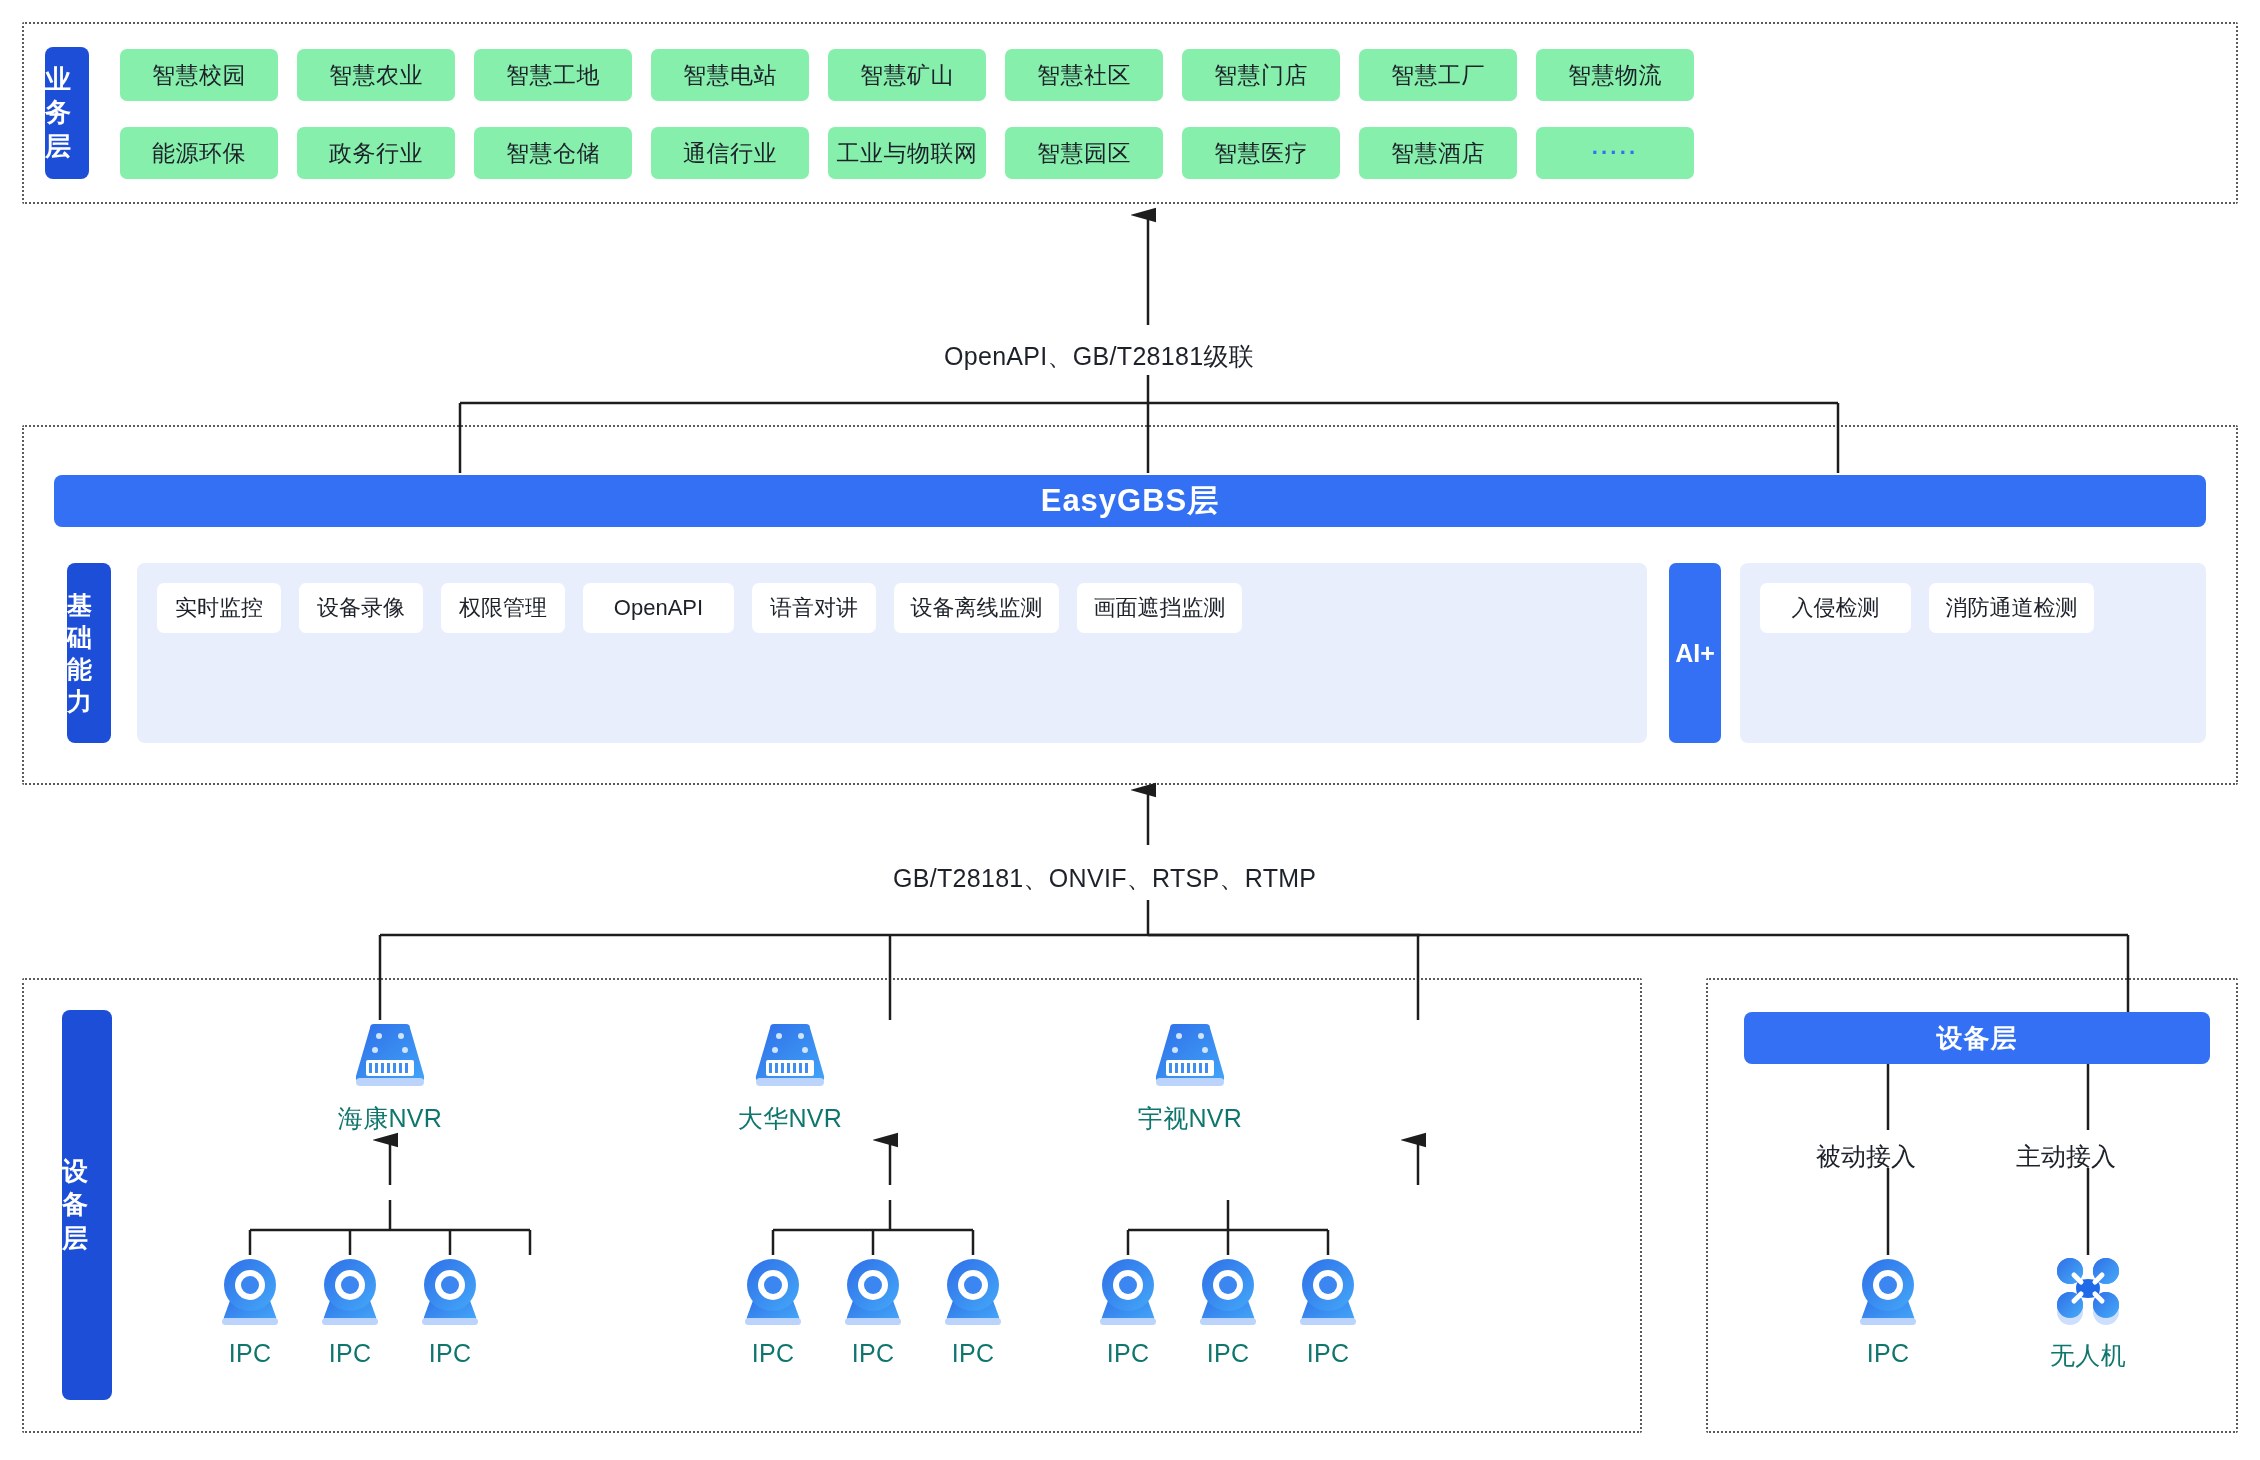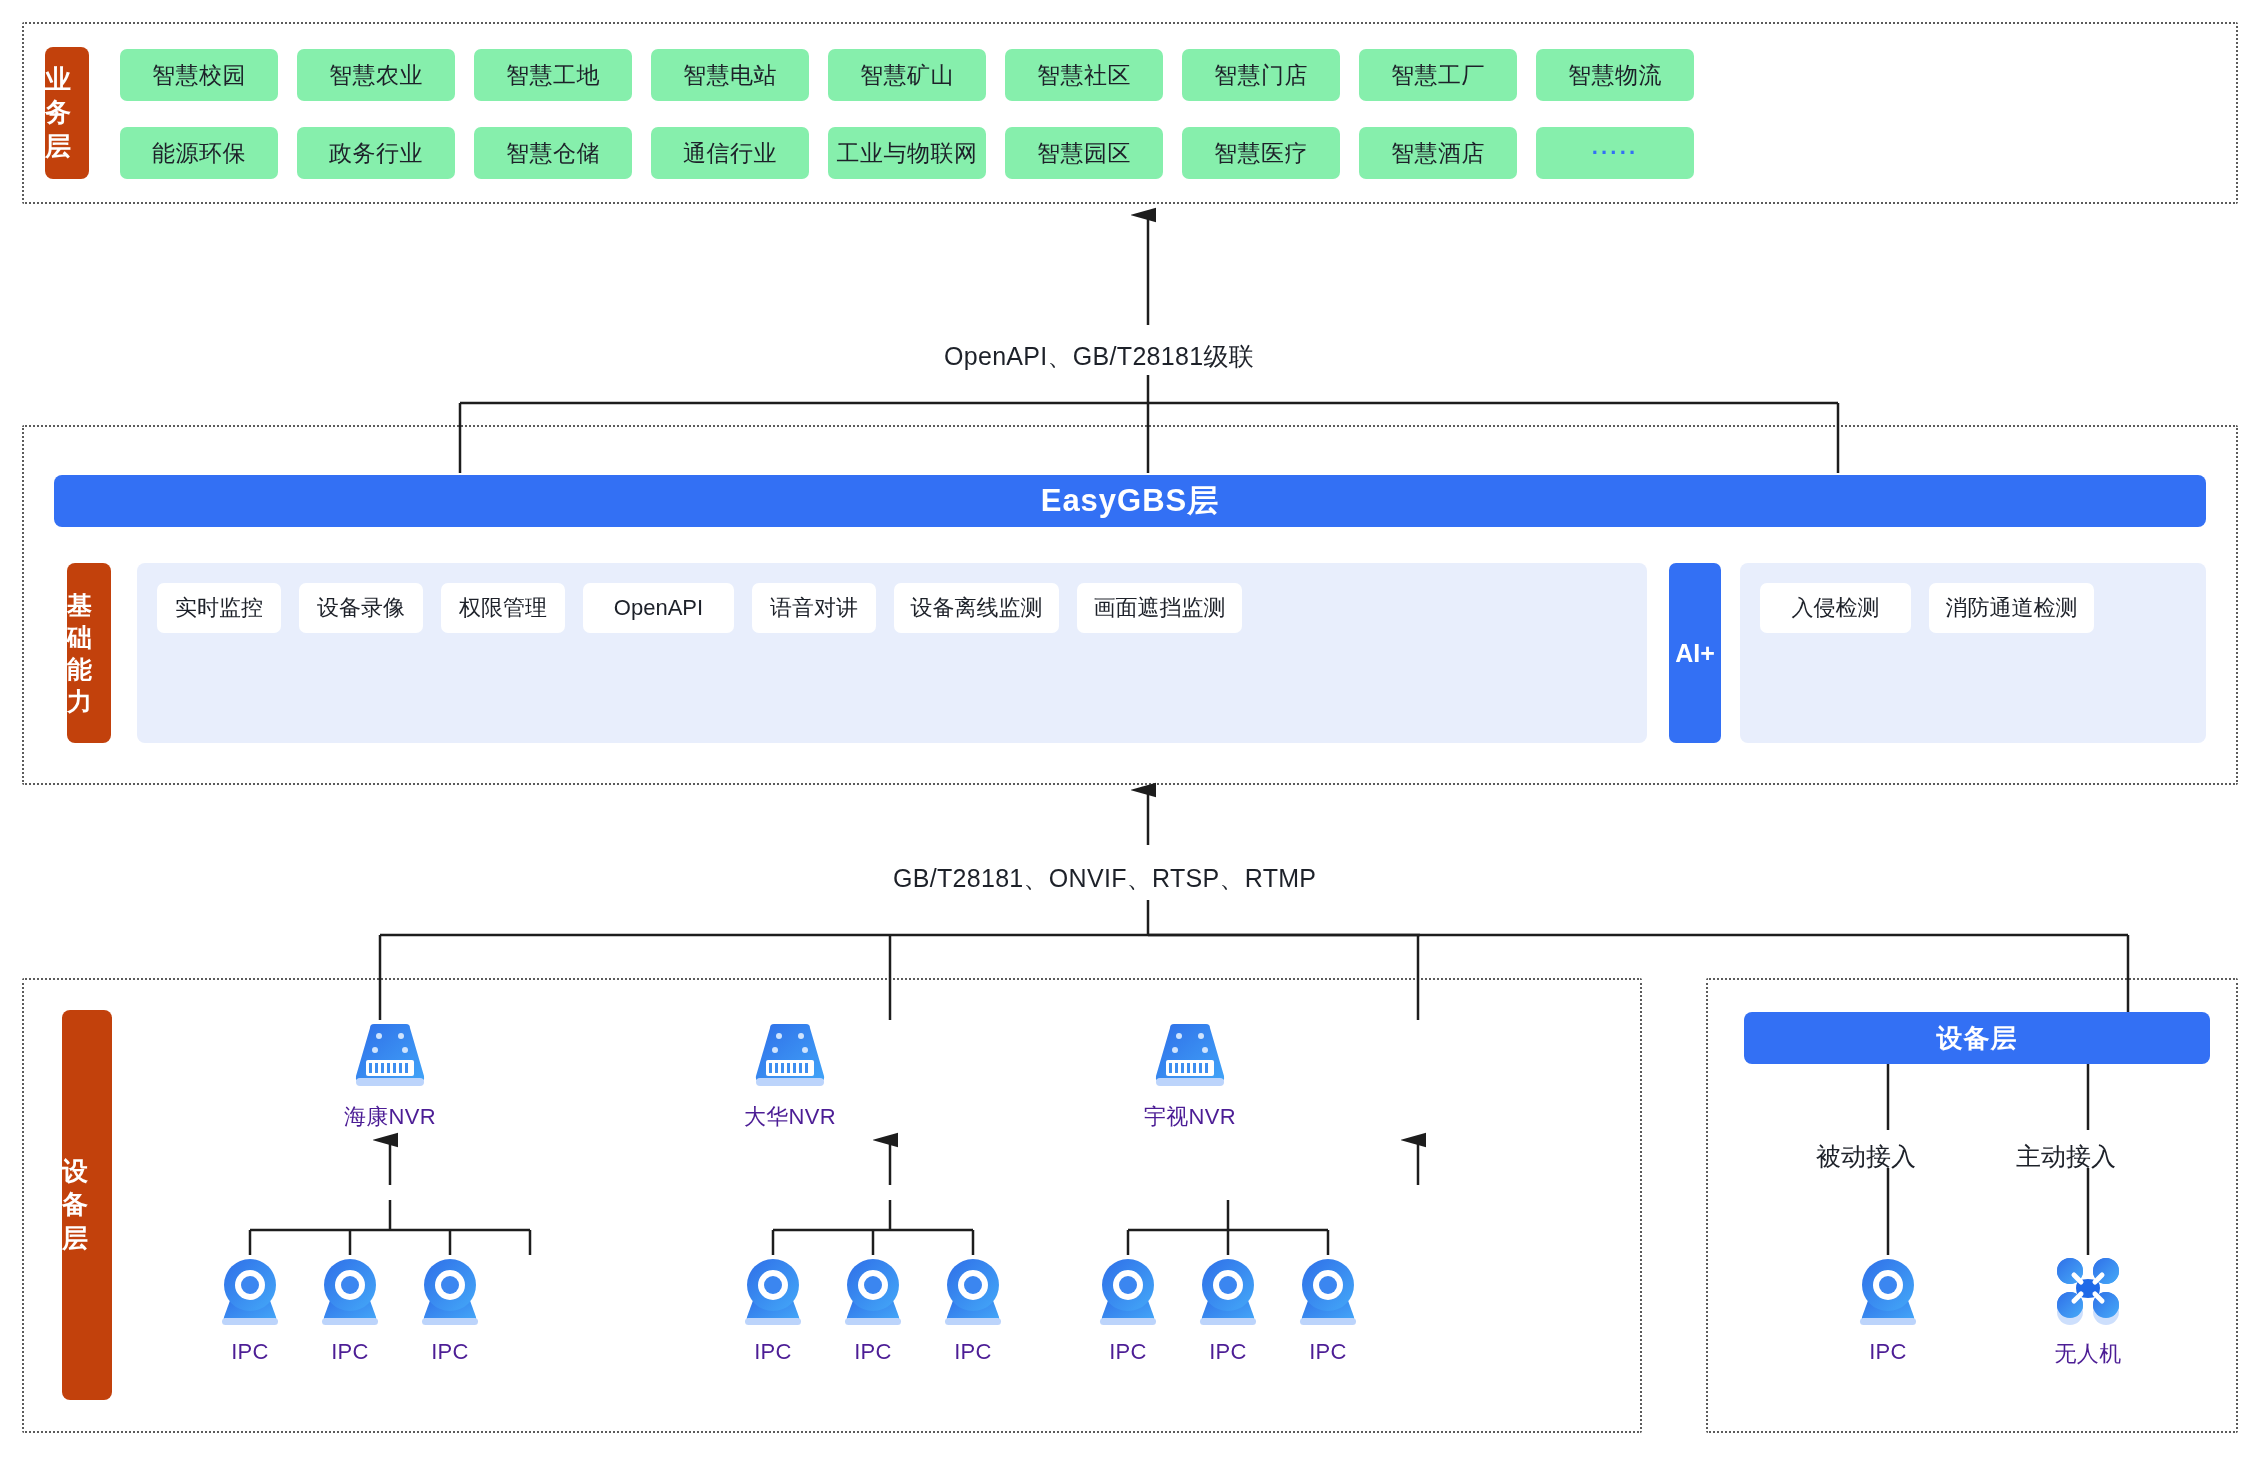--- a/index.html
+++ b/index.html
@@ -16,21 +16,21 @@
   .dashed-panel {
     position: absolute;
     border: 2px dotted #5b5b5b;
     border-radius: 2px;
     background: #fff;
   }
 
   
   .side-label {
     position: absolute;
-    background: #c2410c;
+    background: #1d4ed8;
     border-radius: 8px;
     color: #fff;
     font-size: 26px;
     font-weight: 700;
     display: flex;
     flex-direction: column;
     align-items: center;
     justify-content: center;
     line-height: 1.28;
     letter-spacing: 1px;
@@ -111,22 +111,22 @@
     letter-spacing: 0.3px;
   }
 
   
   .wires { position: absolute; left: 0; top: 0; width: 2260px; height: 1460px; pointer-events: none; }
 
   
   .node { position: absolute; display: flex; flex-direction: column; align-items: center; }
   .node-label {
     margin-top: 8px;
-    font-size: 22px;
-    color: #4c1d95;
+    font-size: 25px;
+    color: #0f766e;
     white-space: nowrap;
     letter-spacing: 0.3px;
   }
 
   .dev-bar {
     position: absolute;
     background: #3370f4;
     border-radius: 8px;
     color: #fff;
     display: flex;

